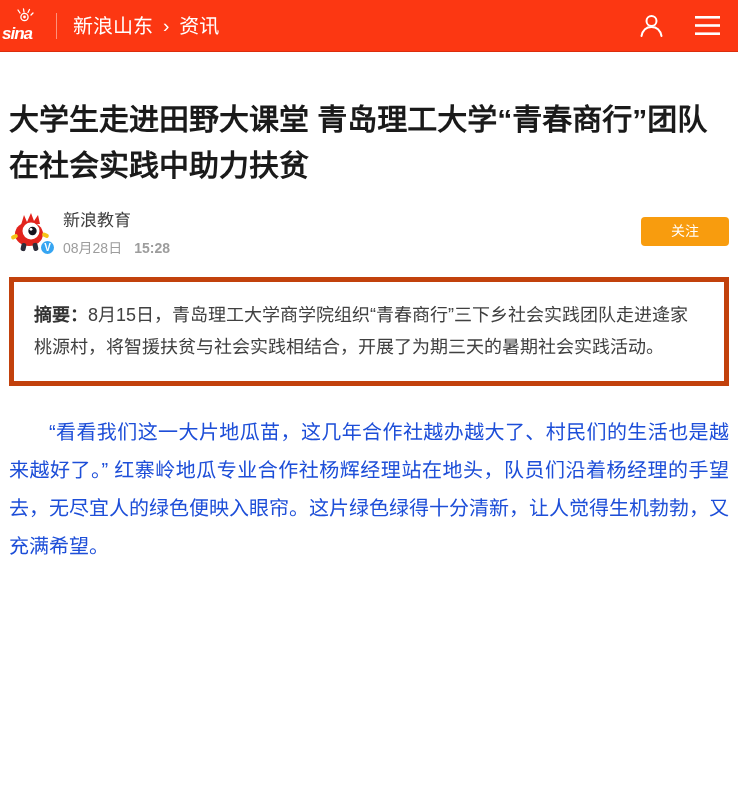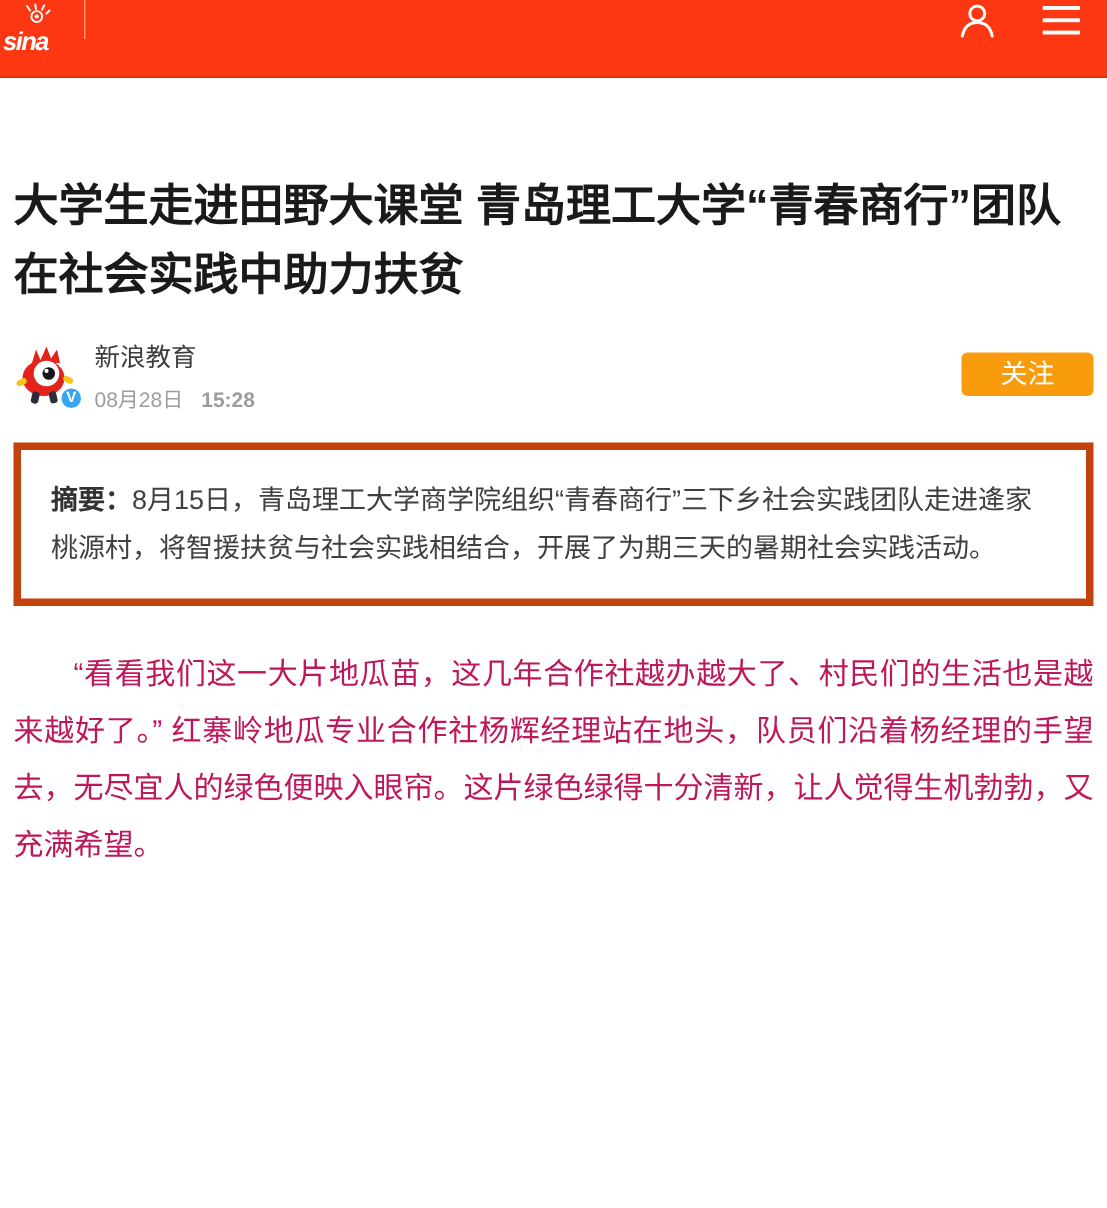--- a/index.html
+++ b/index.html
@@ -5,21 +5,21 @@
   * { box-sizing: border-box; margin: 0; padding: 0; }
   html, body { width: 738px; background: #ffffff; }
   body {
     font-family: "Liberation Sans", "DejaVu Sans", sans-serif;
     width: 738px; height: 805px; overflow: hidden;
   }
 
   
   .topbar {
     height: 52px; background: #fc3712;
-    display: flex; align-items: flex-start;
+    display: flex; align-items: center;
     padding: 0 18px 0 2px;
     border-bottom: 1px solid rgba(120,20,0,0.25);
   }
   .logo { position: relative; width: 44px; height: 40px; flex: 0 0 auto; cursor: pointer; }
   .logo-eye { position: absolute; top: 2px; left: 14px; }
   .logo-text {
     position: absolute; bottom: 2px; left: 0;
     color: #fff; font-size: 17px; font-weight: bold; font-style: italic;
     letter-spacing: -1px;
   }
@@ -31,21 +31,21 @@
   .breadcrumb a {
     color: #ffffff; text-decoration: none; font-size: 20px; line-height: 1;
   }
   .crumb-sep { color: #ffffff; font-size: 19px; margin: 0 10px; line-height: 1; }
   .topbar-actions { margin-left: auto; display: flex; align-items: center; gap: 30px; }
   .icon-btn { display: inline-flex; align-items: center; cursor: pointer; }
 
   
   .article { padding: 0 9px; }
   .article-title {
-    margin-top: 63px;
+    margin-top: 45px;
     font-size: 30px; line-height: 46px; font-weight: 700;
     color: #1a1a1a;
   }
 
   
   .author-row { margin-top: 17px; display: flex; align-items: center; }
   .avatar {
     position: relative; width: 42px; height: 42px; flex: 0 0 auto; cursor: pointer;
   }
   .v-badge {
@@ -57,37 +57,37 @@
   }
   .author-meta { margin-left: 12px; }
   .author-name { font-size: 17px; color: #3d3d3d; cursor: pointer; }
   .date-row { margin-top: 6px; font-size: 14px; color: #9d9d9d; }
   .publish-time { margin-left: 12px; font-weight: bold; }
   .follow-btn {
     margin-left: auto;
     width: 88px; height: 29px;
     background: #f89c0e; color: #ffffff;
     border: none; border-radius: 4px;
-    font-size: 18px; font-family: inherit;
+    font-size: 14px; font-family: inherit;
     cursor: pointer; line-height: 29px; text-align: center;
   }
 
   
   .summary-box {
     margin-top: 20px;
     border: 5px solid #c2410c;
     padding: 17px 20px 18px 20px;
     font-size: 18px; line-height: 32px; color: #404040;
   }
   .summary-label { font-weight: bold; color: #333333; }
 
   
   .body-para {
     margin: 27px 0;
-    font-size: 20px; line-height: 38px; color: #be185d;
+    font-size: 20px; line-height: 38px; color: #1d4ed8;
     text-indent: 2em;
     text-align: justify;
   }
 </style>
 </head>
 <body>
 
 <header class="topbar">
   <div class="logo">
     <svg class="logo-eye" width="18" height="14" viewBox="0 0 18 14">
@@ -96,20 +96,25 @@
           <path d="M8 4 L7.5 1"></path>
           <path d="M12 4.5 L13.5 1.5"></path>
           <path d="M15 7 L17 5"></path>
         <circle cx="8.5" cy="9" r="3.6"></circle>
       </g>
       <circle cx="8.5" cy="9" r="1.4" fill="#ffffff"></circle>
     </svg>
     <span class="logo-text">sina</span>
   </div>
   <div class="topbar-divider"></div>
+  <nav class="breadcrumb">
+    <a href="#">新浪山东</a>
+    <span class="crumb-sep">›</span>
+    <a href="#">资讯</a>
+  </nav>
   <div class="topbar-actions">
     <span class="icon-btn">
       <svg width="27" height="27" viewBox="0 0 27 27" fill="none">
         <circle cx="13.5" cy="9" r="5" stroke="#ffffff" stroke-width="2"></circle>
         <path d="M3.5 24 C5 17 9 15 13.5 15 C18 15 22 17 23.5 24" stroke="#ffffff" stroke-width="2" stroke-linecap="round"></path>
       </svg>
     </span>
     <span class="icon-btn">
       <svg width="25" height="21" viewBox="0 0 25 21">
         <rect x="0" y="1" width="25" height="2.6" fill="#ffffff"></rect>

